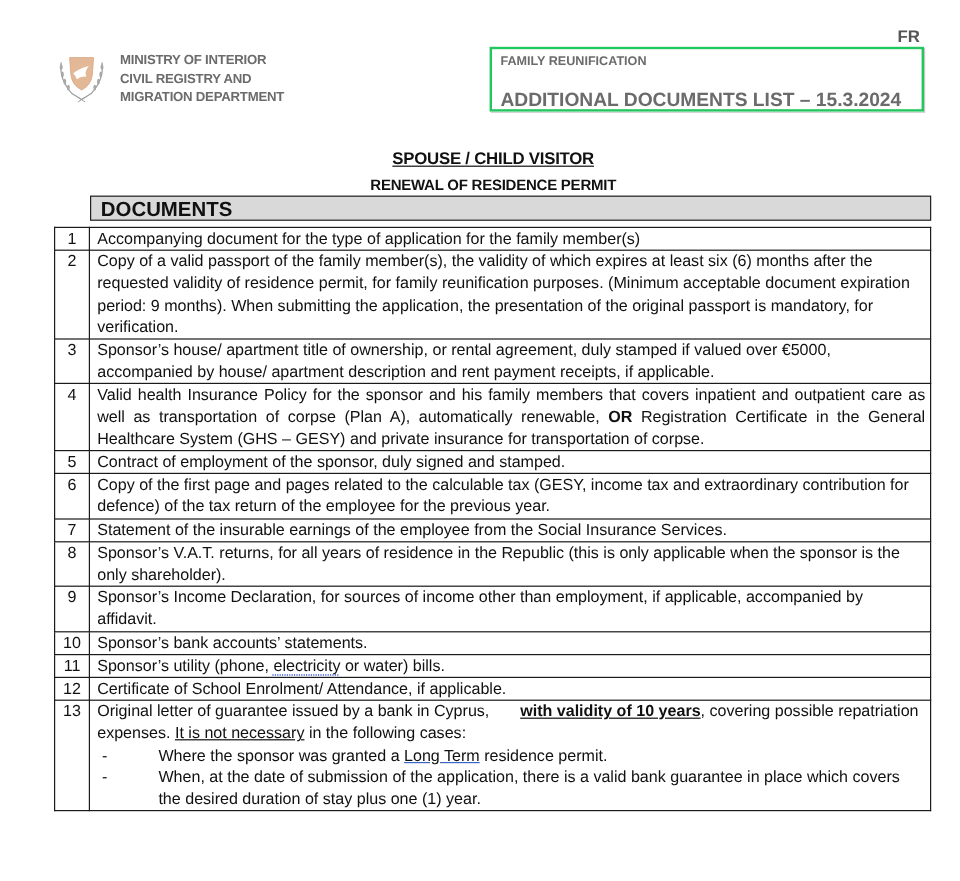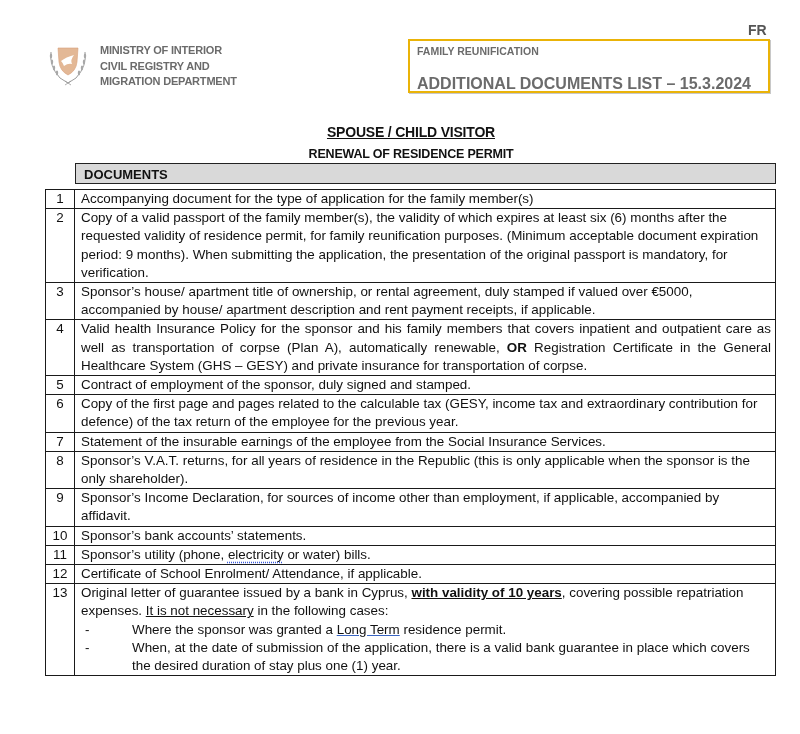--- a/index.html
+++ b/index.html
@@ -3,38 +3,38 @@
 <meta charset="utf-8">
 <style>
   html, body { margin: 0; padding: 0; background: #ffffff; }
   body { width: 800px; height: 734px; position: relative; overflow: hidden;
          font-family: "Liberation Sans", sans-serif; color: #111; }
   .fr { position: absolute; left: 748px; top: 22px; font-size: 14px; font-weight: bold; color: #555; }
   .logo { position: absolute; left: 46px; top: 44px; width: 44px; height: 42px; }
   .ministry { position: absolute; left: 100px; top: 43px; font-size: 11px; font-weight: bold;
               color: #6b6b6b; line-height: 15.5px; letter-spacing: -0.2px; }
   .titlebox { position: absolute; left: 408px; top: 39px; width: 358px; height: 50px;
-              border: 2px solid #eab308; box-shadow: 1px 1px 0 #c8c8c8; }
+              border: 2px solid #22c55e; box-shadow: 1px 1px 0 #c8c8c8; }
   .titlebox .l1 { position: absolute; left: 7px; top: 4px; font-size: 10.5px; font-weight: bold; color: #6b6b6b; }
   .titlebox .l2 { position: absolute; left: 7px; top: 34px; font-size: 16px; font-weight: bold; color: #6b6b6b; }
   .h1 { position: absolute; left: 0; width: 822px; top: 124px; text-align: center; font-size: 14px;
         font-weight: bold; text-decoration: underline; letter-spacing: -0.2px; }
   .h2 { position: absolute; left: 0; width: 822px; top: 147px; text-align: center; font-size: 12.5px;
         font-weight: bold; letter-spacing: -0.2px; }
   .dochead { position: absolute; left: 75px; top: 163px; width: 699px; height: 21px;
-             background: #d9d9d9; border: 1px solid #222; font-size: 13px; font-weight: bold;
+             background: #d9d9d9; border: 1px solid #222; font-size: 17px; font-weight: bold;
              line-height: 21px; padding-left: 8px; box-sizing: border-box; width: 701px; }
   table.docs { position: absolute; left: 45px; top: 189px; width: 731px; border-collapse: collapse;
                font-size: 13.4px; line-height: 18.2px; }
   table.docs td { border: 1.3px solid #1a1a1a; vertical-align: top; padding: 0 4px 0 6px; }
   table.docs td.num { width: 20px; text-align: center; padding: 0 4px; }
   table.docs tr.r4 td.txt { text-align: justify; }
   .b { font-weight: bold; }
   .u { text-decoration: underline; margin-top: 24px; }
-  .bu { font-weight: bold; text-decoration: underline; }
+  .bu { font-weight: bold; text-decoration: underline; margin-left: 22px; }
   .spell { text-decoration: underline dotted #3b5bdb; text-underline-offset: 3px; }
   .link { text-decoration: underline; text-decoration-color: #3a66c4; text-align: center; }
   .sub { display: flex; }
   .sub .dash { width: 47px; padding-left: 4px; flex: none; }
   .sub .stxt { flex: 1; }
 </style>
 </head>
 <body>
 
 <div class="fr">FR</div>

